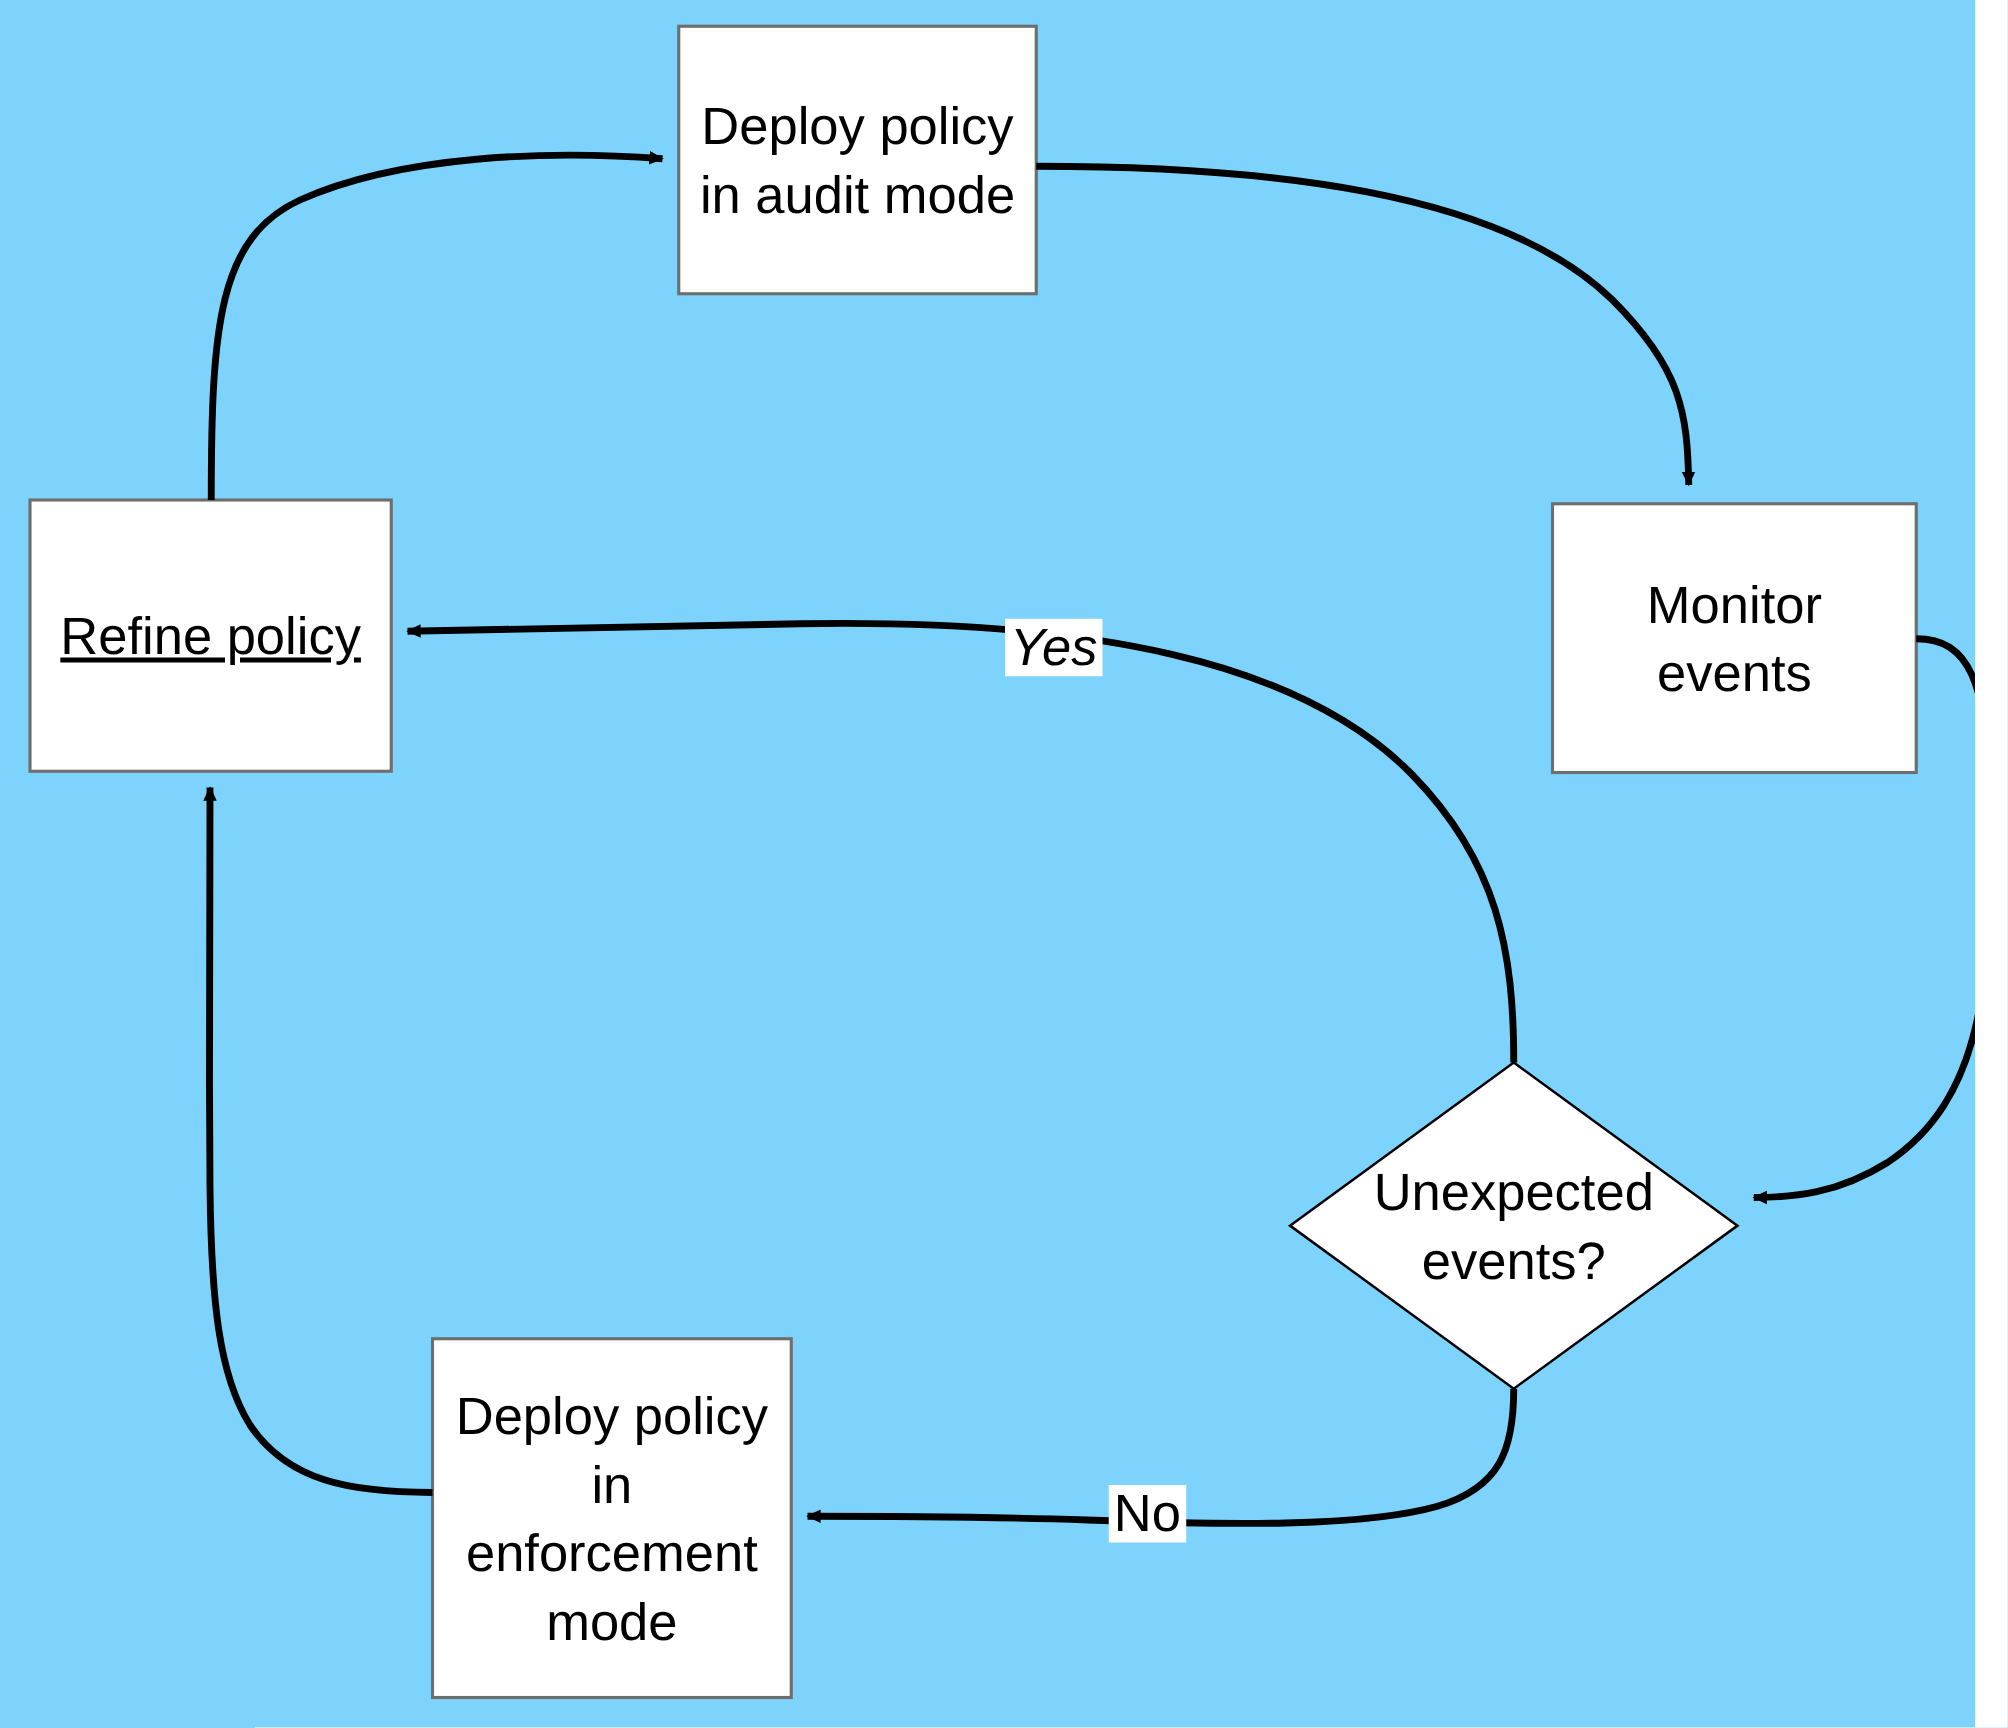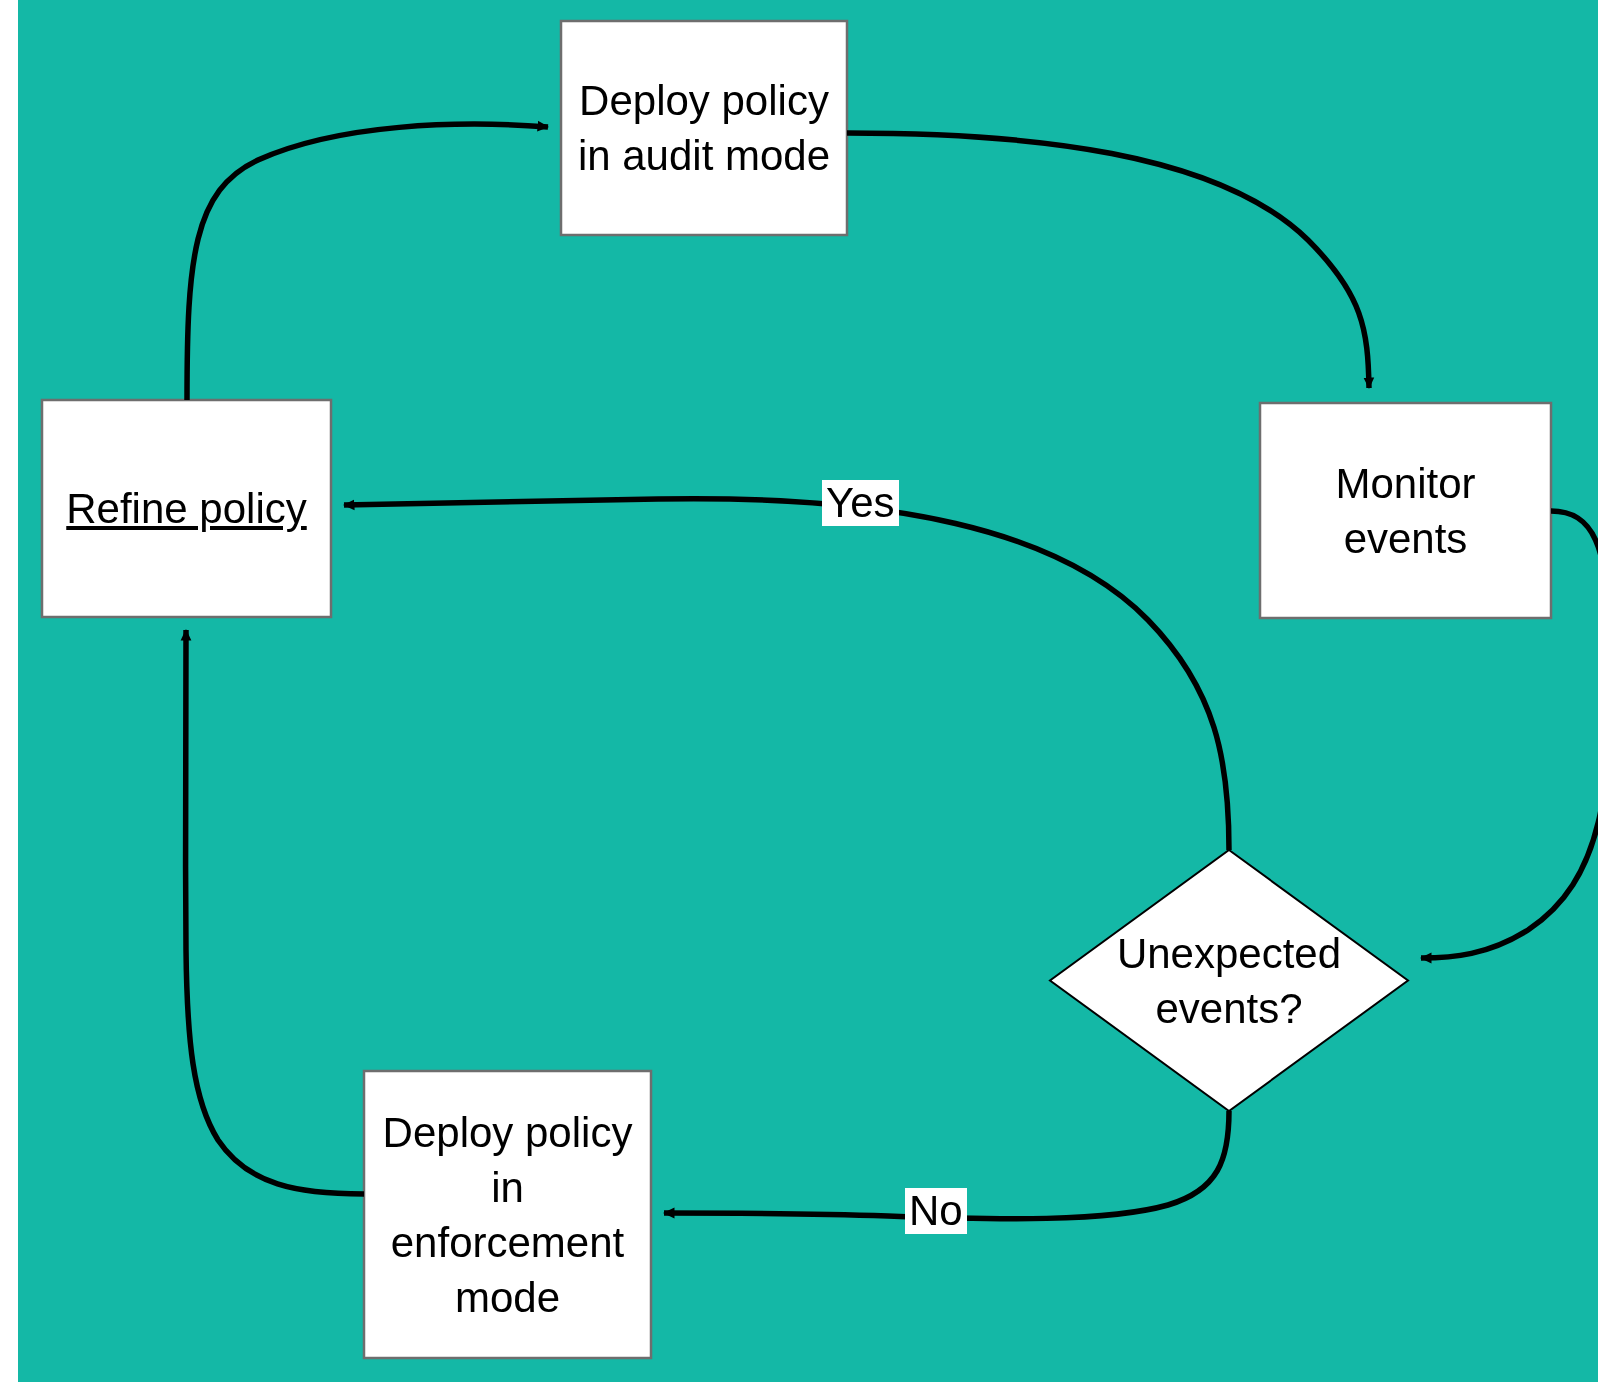--- a/index.html
+++ b/index.html
@@ -4,24 +4,23 @@
 <style>
   html, body {
     margin: 0;
     padding: 0;
     background: #ffffff;
   }
   #canvas {
     position: relative;
     width: 1580px;
     height: 1382px;
-    background: #14b8a6;
+    background: #7dd3fc;
     overflow: hidden;
     font-family: "Liberation Sans", sans-serif;
-    margin-left: 18px;
   }
   #flow-svg {
     position: absolute;
     left: 0;
     top: 0;
     width: 1606px;
     height: 1382px;
   }
   .node-label {
     position: absolute;
@@ -101,17 +100,17 @@
 events?</div>
 
   <div class="node-label" style="left:1242px; top:403px; width:291px; height:215px;">Monitor
 events</div>
 
   <div class="node-label" style="left:346px; top:1071px; width:287px; height:287px;">Deploy policy
 in
 enforcement
 mode</div>
 
-  <div class="edge-label" style="left:804px; top:480px;">Yes</div>
+  <div class="edge-label" style="left:804px; top:495px;font-style:italic;">Yes</div>
 
   <div class="edge-label" style="left:887px; top:1188px;">No</div>
 
 </div>
 
 </body></html>

